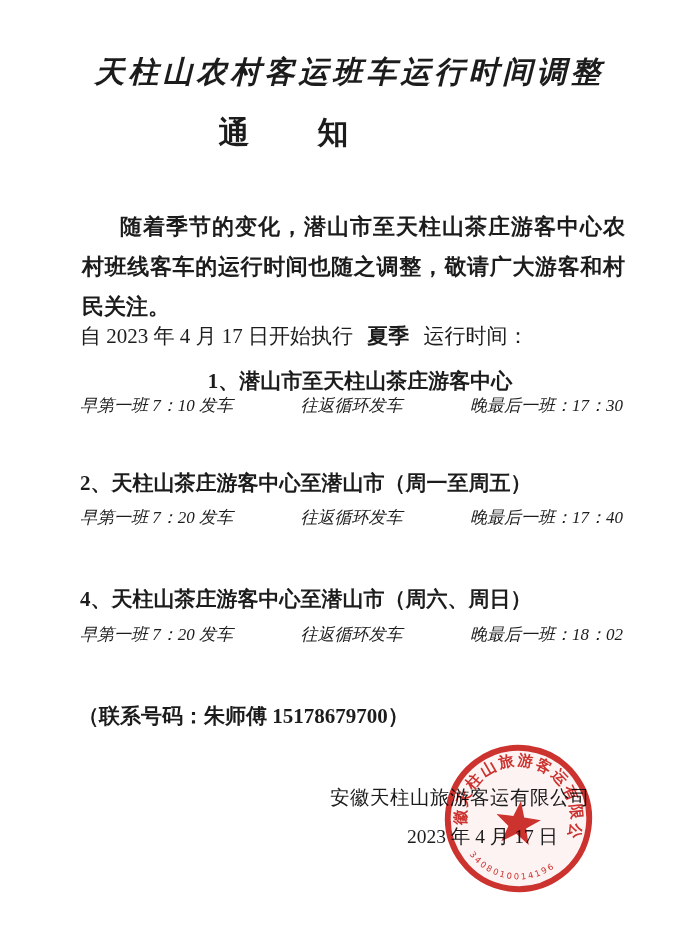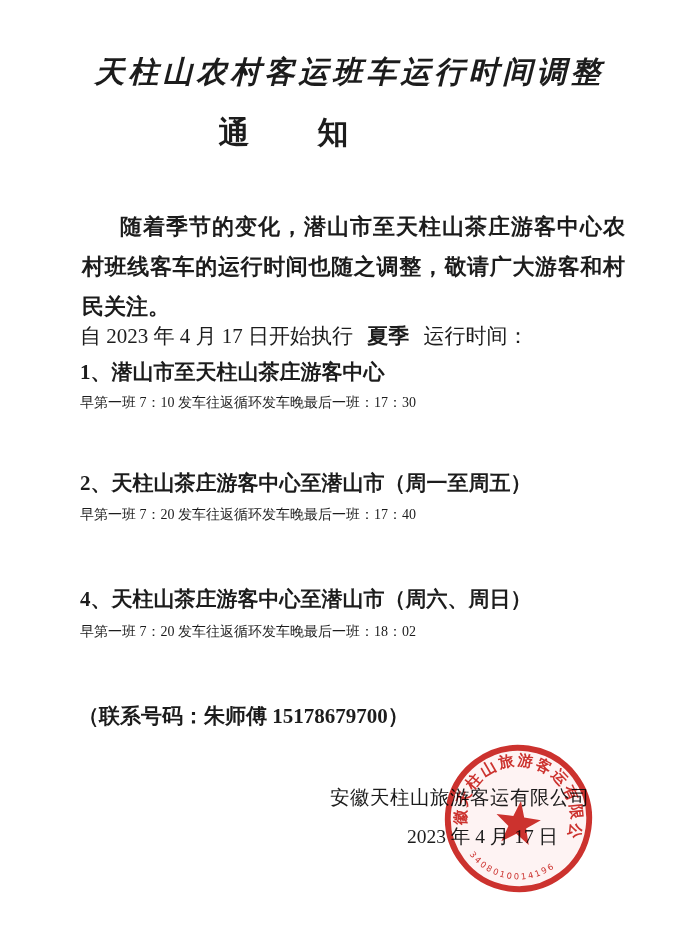--- a/index.html
+++ b/index.html
@@ -32,24 +32,24 @@
     position:absolute;top:322px;left:80px;width:560px;
     font-size:21px;white-space:nowrap;
   }
   .exec-line .season{font-weight:bold;margin:8px 9px;}
   .sec-heading{
     position:absolute;left:80px;width:560px;
     font-size:21px;font-weight:bold;white-space:nowrap;
   }
   .sched-row{
     position:absolute;left:80px;width:543px;
-    display:flex;
-    font-size:14px;white-space:nowrap;
+    display:flex;justify-content:space-between;
+    font-size:17px;white-space:nowrap;font-style:italic;
   }
-  .h1{top:358px;} .r1{top:394px;}
+  .h1{top:367px;text-align:center;} .r1{top:394px;}
   .h2{top:469px;} .r2{top:506px;}
   .h3{top:585px;} .r3{top:623px;}
   .contact{
     position:absolute;top:702px;left:78px;
     font-size:21px;white-space:nowrap;font-weight:bold;
   }
   .company{
     position:absolute;top:784px;right:109px;
     font-size:19.5px;letter-spacing:0.5px;white-space:nowrap;
   }

